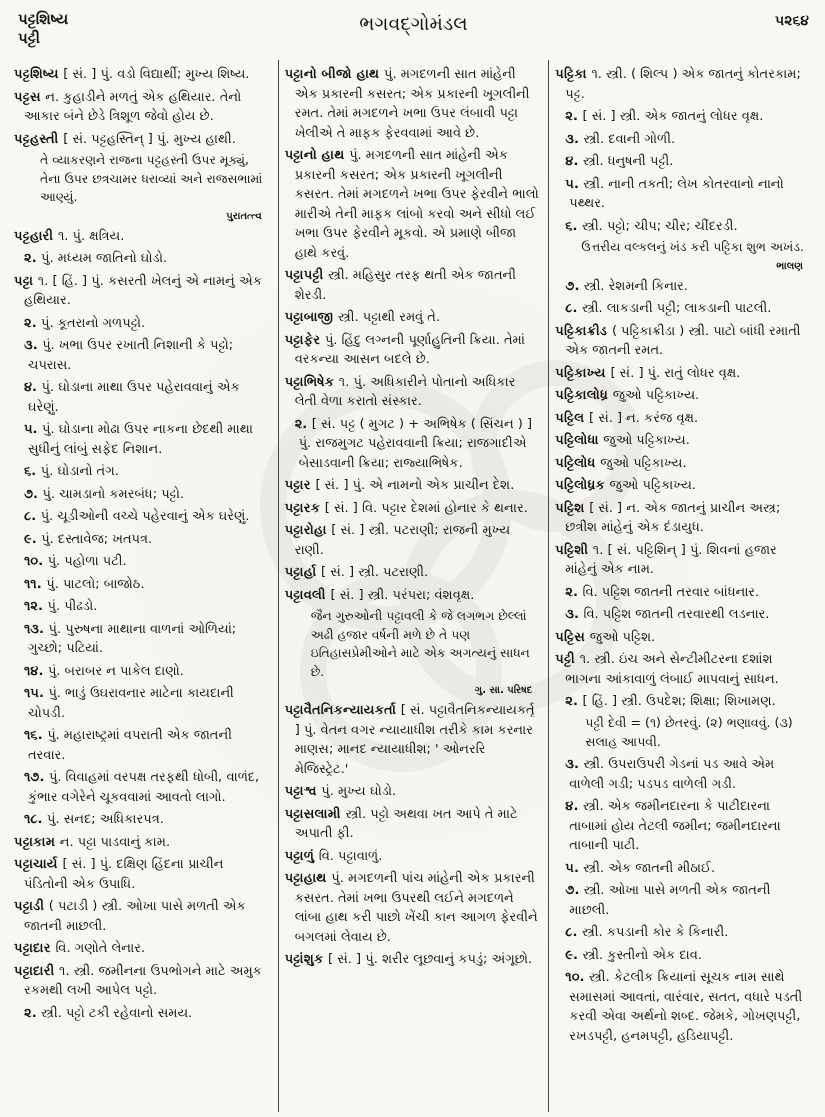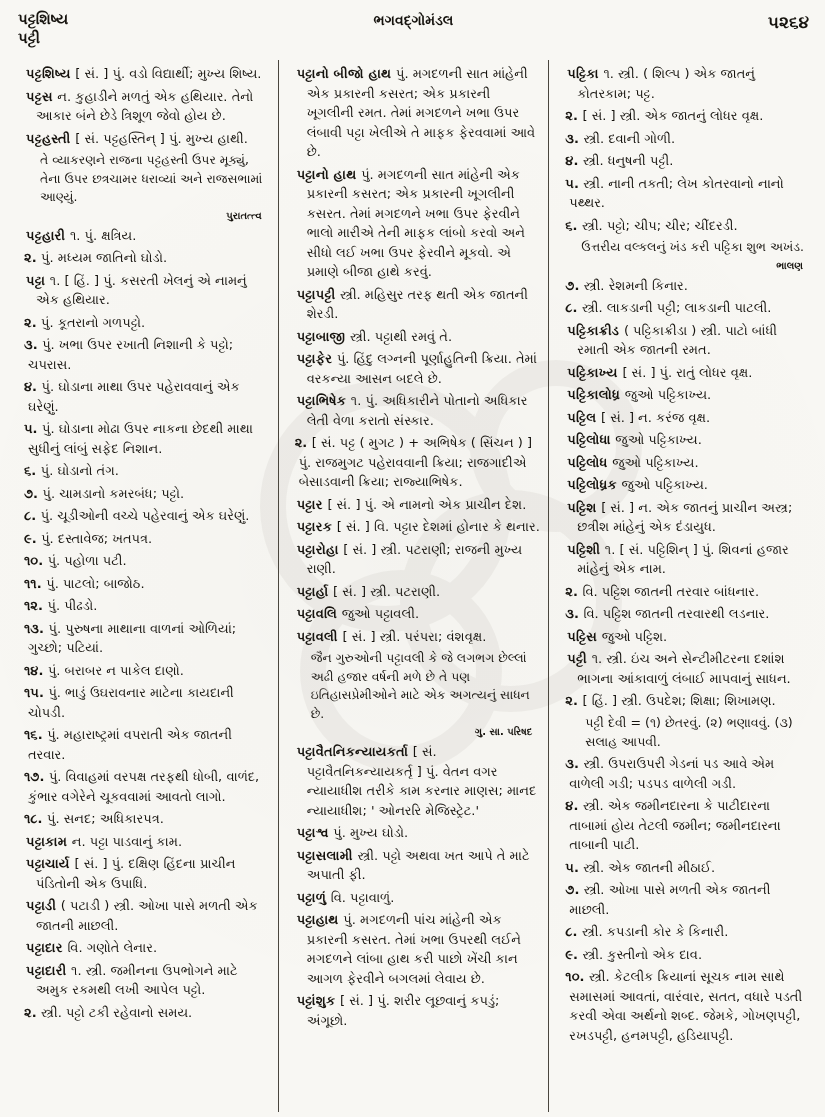--- a/index.html
+++ b/index.html
@@ -33,40 +33,40 @@
   .r4{width:120px;height:120px;left:230px;top:20px;}
 
   .header{
     position:relative;z-index:2;
     display:flex;align-items:flex-start;
     padding:2px 10px 0 10px;
     height:48px;
   }
   .guide{width:200px;line-height:1.25;}
   .guide .gw{display:block;font-weight:bold;font-size:15px;}
-  .title{flex:1;text-align:center;font-weight:bold;font-size:14px;padding-top:2px;}
-  .pageno{width:200px;text-align:right;font-weight:bold;font-size:17px;padding-top:2px;}
+  .title{flex:1;text-align:center;font-weight:normal;font-size:19px;padding-top:2px;}
+  .pageno{width:200px;text-align:right;font-weight:bold;font-size:14px;padding-top:2px;}
 
   .columns{
     position:relative;z-index:1;
     display:flex;
     height:1052px;
     margin-top:2px;
   }
   .col{
     flex:1;
     padding:4px 8px 0 6px;
     font-size:13px;
     line-height:1.5;
     overflow:hidden;
   }
   .col + .col{border-left:1px solid #4a463e;}
 
   p.blk{margin:0 0 3px 0;}
-  p.e{text-indent:-10px;padding-left:10px;margin-left:12px;}     
+  p.e{text-indent:-10px;padding-left:10px;}     
   p.e b.head{font-weight:bold;letter-spacing:0.2px;}
   p.s{padding-left:14px;text-indent:-4px;}
   p.s b.num{font-weight:bold;}
   p.q{padding-left:26px;padding-right:6px;font-size:12.4px;}
   p.src{text-align:right;font-weight:bold;padding-right:8px;margin-top:-2px;font-size:10px;}
   p.idiom{padding-left:30px;font-size:12.6px;}
 </style>
 </head>
 <body>
 
@@ -127,21 +127,20 @@
         <p class="blk e"><b class="head">પટ્ટાનો હાથ </b>પું. મગદળની સાત માંહેની એક પ્રકારની કસરત; એક પ્રકારની ખૂગલીની કસરત. તેમાં મગદળને ખભા ઉપર ફેરવીને ભાલો મારીએ તેની માફક લાંબો કરવો અને સીધો લઈ ખભા ઉપર ફેરવીને મૂકવો. એ પ્રમાણે બીજા હાથે કરવું.</p>
         <p class="blk e"><b class="head">પટ્ટાપટ્ટી </b>સ્ત્રી. મહિસુર તરફ થતી એક જાતની શેરડી.</p>
         <p class="blk e"><b class="head">પટ્ટાબાજી </b>સ્ત્રી. પટ્ટાથી રમવું તે.</p>
         <p class="blk e"><b class="head">પટ્ટાફેર </b>પું. હિંદુ લગ્નની પૂર્ણાહુતિની ક્રિયા. તેમાં વરકન્યા આસન બદલે છે.</p>
         <p class="blk e"><b class="head">પટ્ટાભિષેક </b>૧. પું. અધિકારીને પોતાનો અધિકાર લેતી વેળા કરાતો સંસ્કાર.</p>
         <p class="blk s"><b class="num">૨. </b>[ સં. પટ્ટ ( મુગટ ) + અભિષેક ( સિંચન ) ] પું. રાજમુગટ પહેરાવવાની ક્રિયા; રાજગાદીએ બેસાડવાની ક્રિયા; રાજ્યાભિષેક.</p>
         <p class="blk e"><b class="head">પટ્ટાર </b>[ સં. ] પું. એ નામનો એક પ્રાચીન દેશ.</p>
         <p class="blk e"><b class="head">પટ્ટારક </b>[ સં. ] વિ. પટ્ટાર દેશમાં હોનાર કે થનાર.</p>
         <p class="blk e"><b class="head">પટ્ટારોહા </b>[ સં. ] સ્ત્રી. પટરાણી; રાજની મુખ્ય રાણી.</p>
         <p class="blk e"><b class="head">પટ્ટાર્હા </b>[ સં. ] સ્ત્રી. પટરાણી.</p>
-        <p class="blk e"><b class="head">પટ્ટાવલિ </b>જુઓ પટ્ટાવલી.</p>
         <p class="blk e"><b class="head">પટ્ટાવલી </b>[ સં. ] સ્ત્રી. પરંપરા; વંશવૃક્ષ.</p>
         <p class="blk q">જૈન ગુરુઓની પટ્ટાવલી કે જે લગભગ છેલ્લાં અઢી હજાર વર્ષની મળે છે તે પણ ઇતિહાસપ્રેમીઓને માટે એક અગત્યનું સાધન છે.</p>
         <p class="blk src">ગુ. સા. પરિષદ</p>
         <p class="blk e"><b class="head">પટ્ટાવૈતનિકન્યાયકર્તા </b>[ સં. પટ્ટાવૈતનિકન્યાયકર્તૃ ] પું. વેતન વગર ન્યાયાધીશ તરીકે કામ કરનાર માણસ; માનદ ન્યાયાધીશ; ' ઓનરરિ મેજિસ્ટ્રેટ.'</p>
         <p class="blk e"><b class="head">પટ્ટાશ્વ </b>પું. મુખ્ય ઘોડો.</p>
         <p class="blk e"><b class="head">પટ્ટાસલામી </b>સ્ત્રી. પટ્ટો અથવા ખત આપે તે માટે અપાતી ફી.</p>
         <p class="blk e"><b class="head">પટ્ટાળું </b>વિ. પટ્ટાવાળું.</p>
         <p class="blk e"><b class="head">પટ્ટાહાથ </b>પું. મગદળની પાંચ માંહેની એક પ્રકારની કસરત. તેમાં ખભા ઉપરથી લઈને મગદળને લાંબા હાથ કરી પાછો ખેંચી કાન આગળ ફેરવીને બગલમાં લેવાય છે.</p>
         <p class="blk e"><b class="head">પટ્ટાંશુક </b>[ સં. ] પું. શરીર લૂછવાનું કપડું; અંગૂછો.</p>
       </div>

